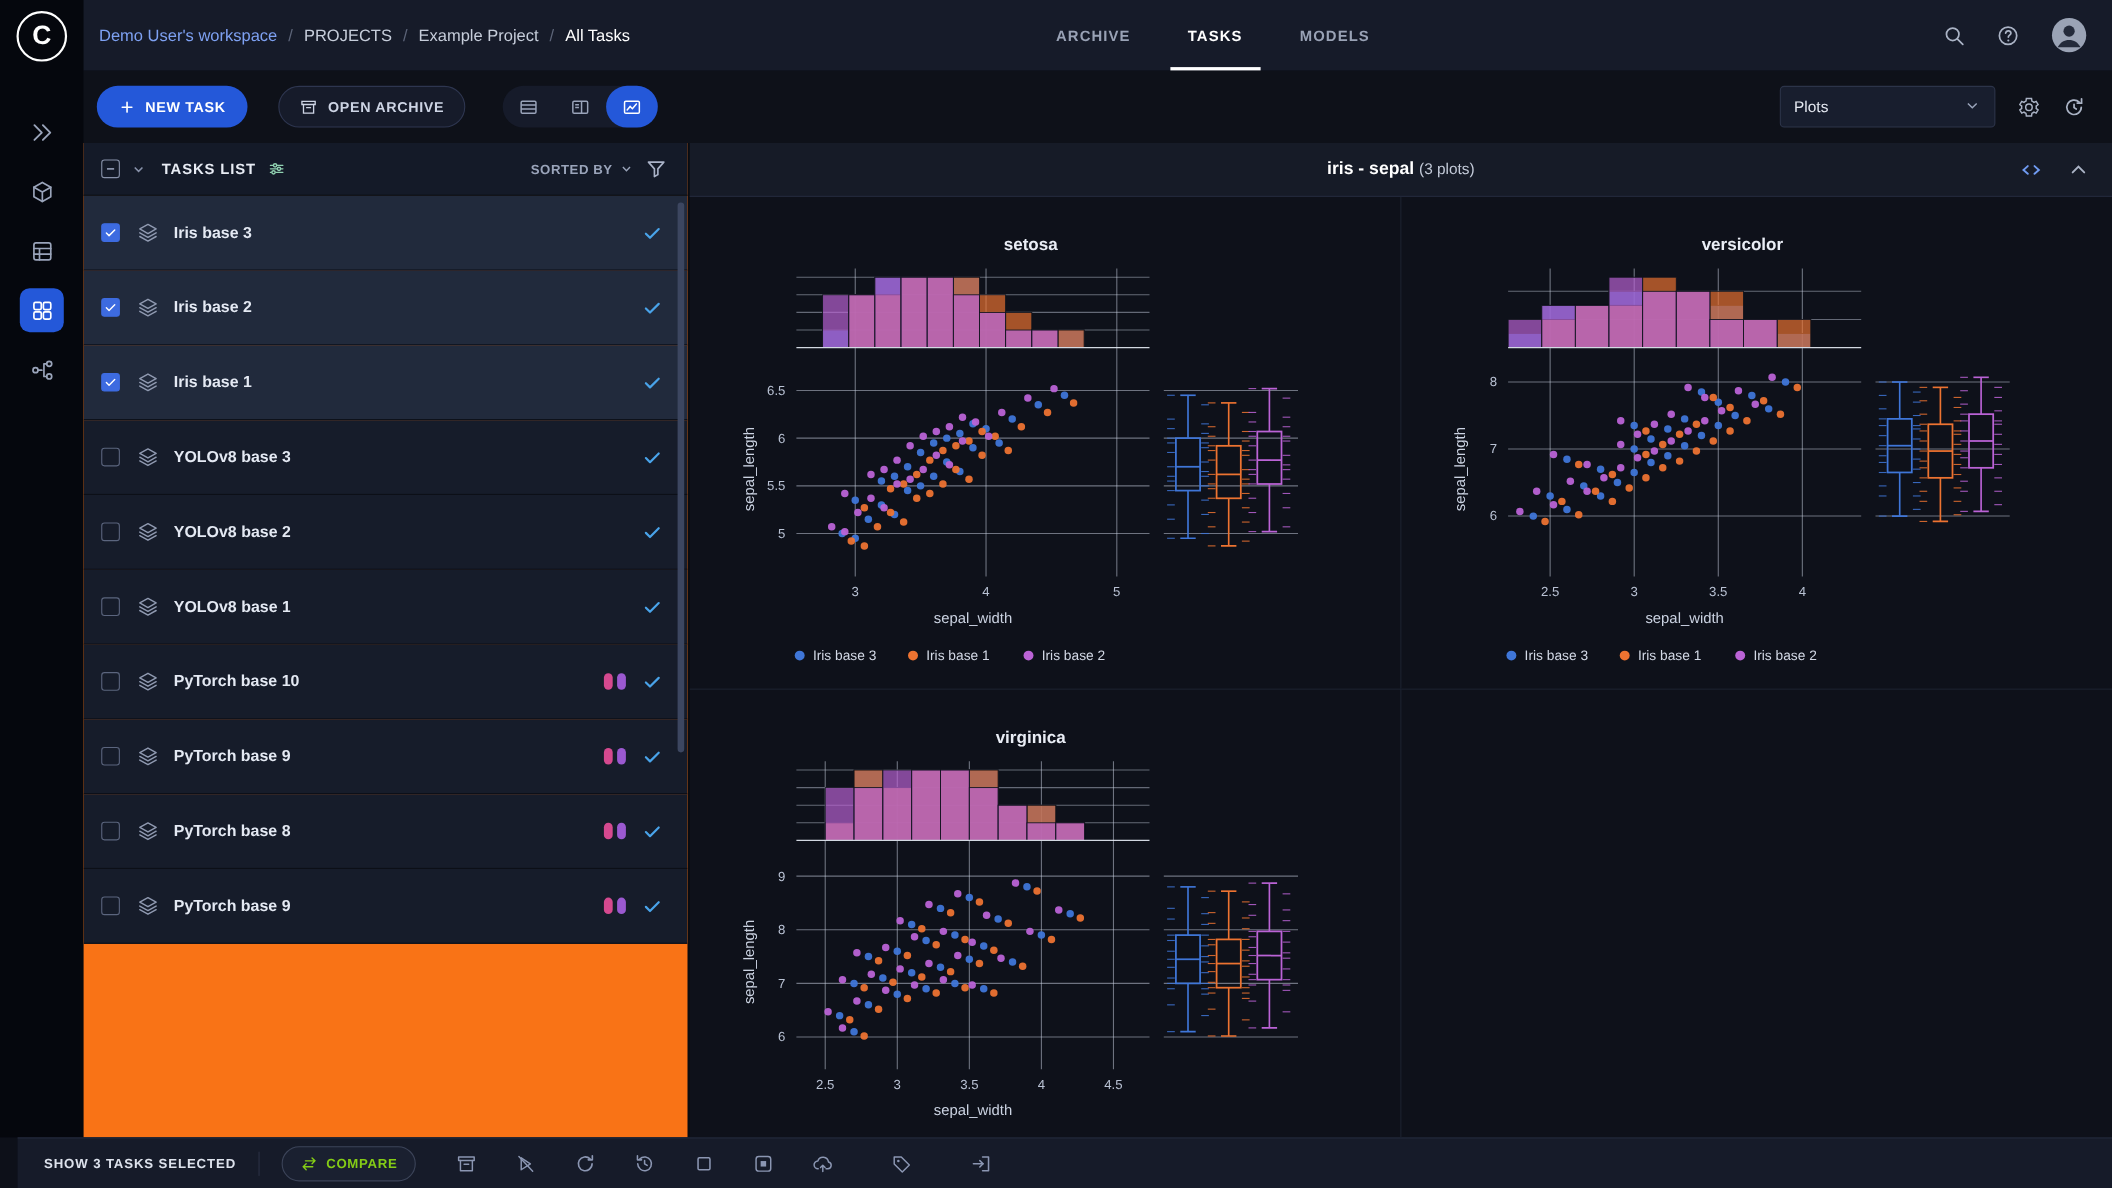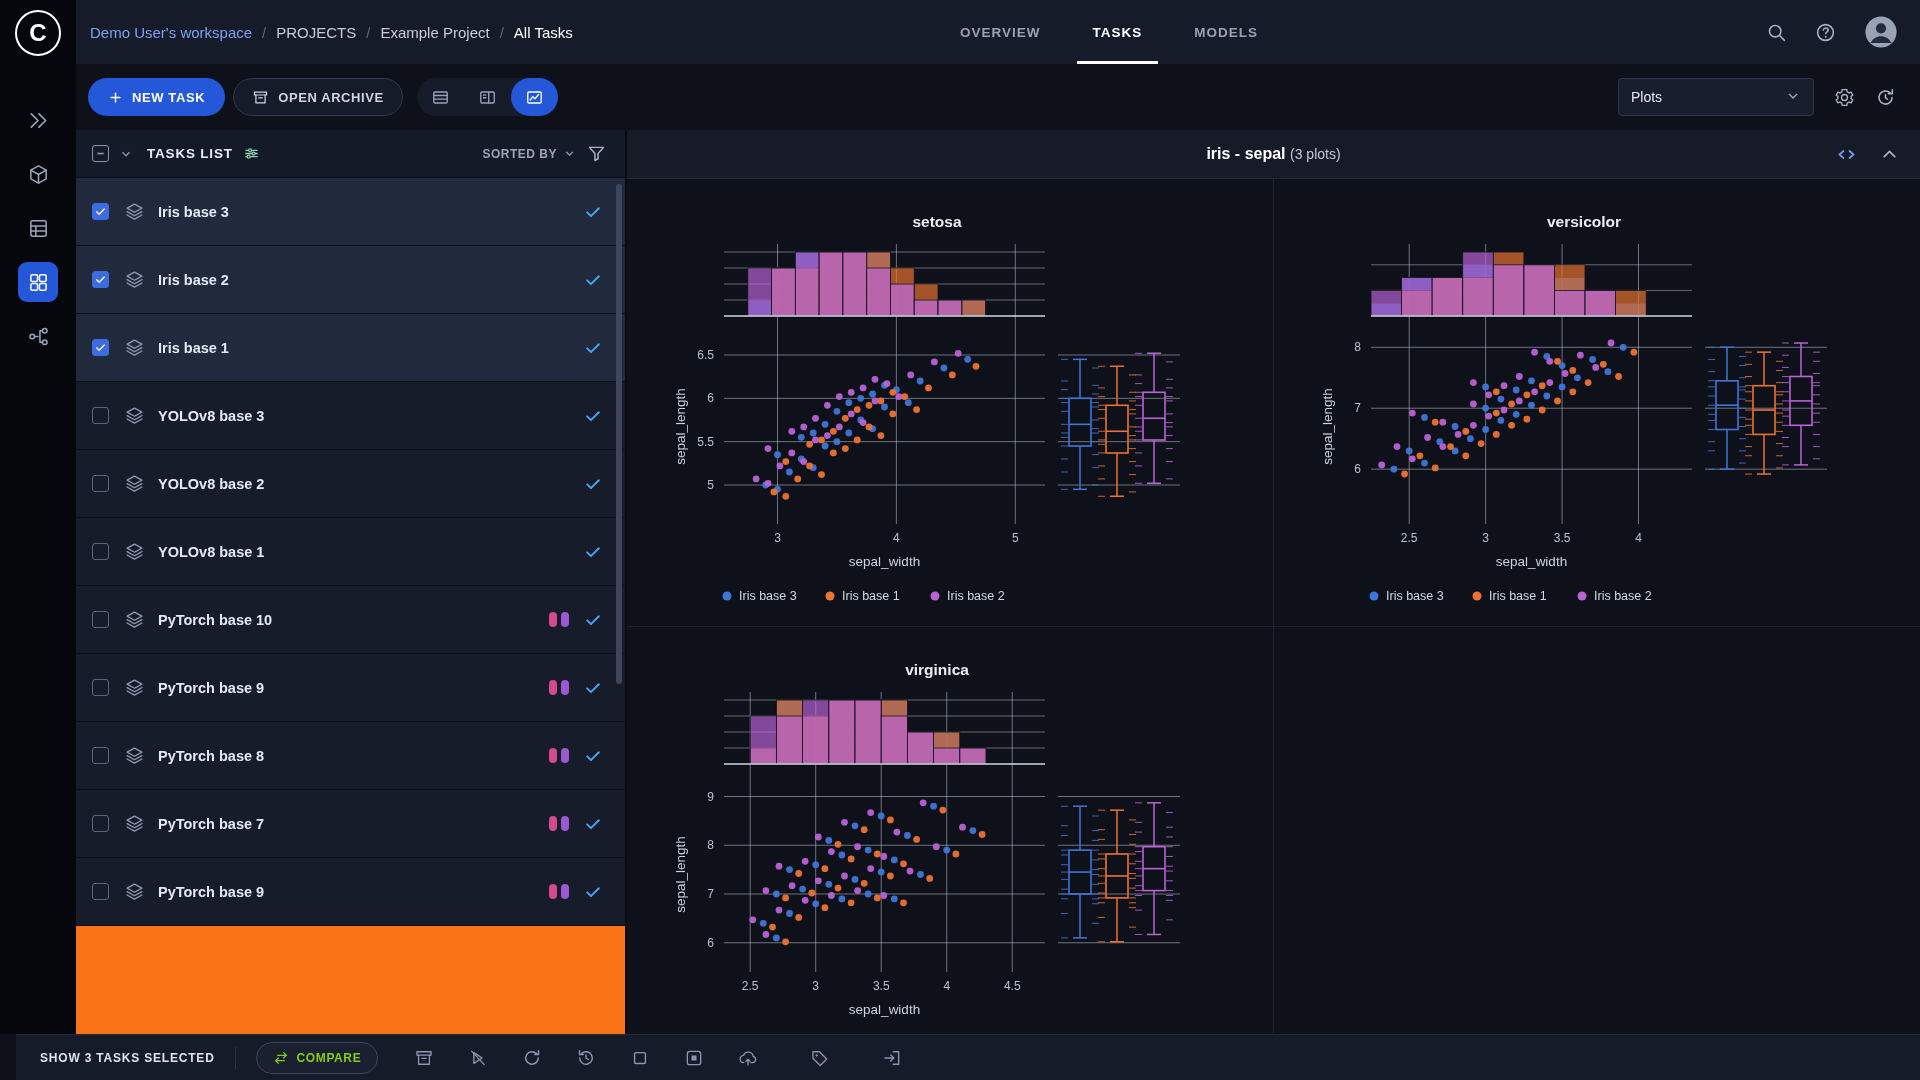--- a/index.html
+++ b/index.html
@@ -28,21 +28,21 @@
   .tab { position:relative; height:64px; display:flex; align-items:center; padding:0 26px;
     font-size:13.5px; letter-spacing:1px; color:#99a2b5; cursor:pointer; background:none; border:none; font-weight:600; }
   .tab.active { color:#fff; }
   .tab.active::after { content:""; position:absolute; left:10px; right:10px; bottom:0; height:3px; background:#fff; }
   .top-icons { margin-left:auto; display:flex; align-items:center; gap:28px; }
   .icon-btn { background:none; border:none; color:#aab3c5; cursor:pointer; display:flex; align-items:center; justify-content:center; }
   .icon-btn svg { width:21px; height:21px; }
   .avatar-btn svg { width:34px; height:34px; }
 
   
-  .toolbar { grid-column:2; grid-row:2; background:#0e1119; display:flex; align-items:center; padding:0 24px 0 12px; gap:8px; }
+  .toolbar { grid-column:2; grid-row:2; background:#0e1119; display:flex; align-items:center; padding:0 24px 0 12px; gap:28px; }
   .btn-primary { height:38px; border:none; border-radius:19px; background:#2458d9; color:#fff;
     font-size:13px; font-weight:bold; letter-spacing:.6px; padding:0 20px; display:flex; align-items:center; gap:9px; cursor:pointer; }
   .btn-primary svg { width:15px; height:15px; }
   .btn-secondary { height:38px; border:1px solid #2e3650; border-radius:19px; background:#161b2a; color:#cdd4e4;
     font-size:13px; font-weight:bold; letter-spacing:.6px; padding:0 18px; display:flex; align-items:center; gap:9px; cursor:pointer; }
   .btn-secondary svg { width:17px; height:17px; }
   .view-toggle { height:38px; background:#161b2a; border-radius:19px; display:flex; margin-left:6px; }
   .view-seg { width:47px; height:38px; border:none; background:transparent; color:#9aa4ba; border-radius:19px;
     display:flex; align-items:center; justify-content:center; cursor:pointer; }
   .view-seg svg { width:19px; height:19px; }
@@ -160,21 +160,21 @@
     <nav class="crumbs">
       <span class="crumb-link">Demo User's workspace</span>
       <span class="crumb-sep">/</span>
       <span class="crumb-mid">PROJECTS</span>
       <span class="crumb-sep">/</span>
       <span class="crumb-mid">Example Project</span>
       <span class="crumb-sep">/</span>
       <span class="crumb-page">All Tasks</span>
     </nav>
     <div class="tabs">
-      <button class="tab">OVERVIEW</button>
+      <button class="tab">ARCHIVE</button>
       <button class="tab active">TASKS</button>
       <button class="tab">MODELS</button>
     </div>
     <div class="top-icons">
       <button class="icon-btn">
         <svg viewBox="0 0 24 24" fill="none" stroke="currentColor" stroke-width="1.8" stroke-linecap="round">
             <circle cx="10.5" cy="10.5" r="6.5"></circle>
             <path d="M15.5 15.5L21 21"></path>
           </svg>
       </button>
@@ -445,39 +445,20 @@
           <div class="task-row">
             <span class="cb "></span>
             <span class="t-ico">
               <svg viewBox="0 0 24 24" fill="none" stroke="currentColor" stroke-width="1.5" stroke-linecap="round" stroke-linejoin="round">
                 <path d="M12 3.5l8.5 4.7L12 12.9 3.5 8.2z"></path>
                 <path d="M3.5 12.2l8.5 4.7 8.5-4.7"></path>
                 <path d="M3.5 16l8.5 4.7L20.5 16"></path>
               </svg>
             </span>
             <span class="t-name">PyTorch base 8</span>
-            <span class="t-fill"></span>
-            <span class="pill" style="background:#d5498f"></span>
-            <span class="pill" style="background:#9b59d0"></span>
-            <span class="t-check">
-              <svg viewBox="0 0 24 24" fill="none" stroke="currentColor" stroke-width="2.4" stroke-linecap="round" stroke-linejoin="round">
-                <path d="M5 12.5l4.5 4.5L19 7.5"></path>
-              </svg>
-            </span>
-          </div>
-          <div class="task-row">
-            <span class="cb "></span>
-            <span class="t-ico">
-              <svg viewBox="0 0 24 24" fill="none" stroke="currentColor" stroke-width="1.5" stroke-linecap="round" stroke-linejoin="round">
-                <path d="M12 3.5l8.5 4.7L12 12.9 3.5 8.2z"></path>
-                <path d="M3.5 12.2l8.5 4.7 8.5-4.7"></path>
-                <path d="M3.5 16l8.5 4.7L20.5 16"></path>
-              </svg>
-            </span>
-            <span class="t-name">PyTorch base 7</span>
             <span class="t-fill"></span>
             <span class="pill" style="background:#d5498f"></span>
             <span class="pill" style="background:#9b59d0"></span>
             <span class="t-check">
               <svg viewBox="0 0 24 24" fill="none" stroke="currentColor" stroke-width="2.4" stroke-linecap="round" stroke-linejoin="round">
                 <path d="M5 12.5l4.5 4.5L19 7.5"></path>
               </svg>
             </span>
           </div>
           <div class="task-row">

